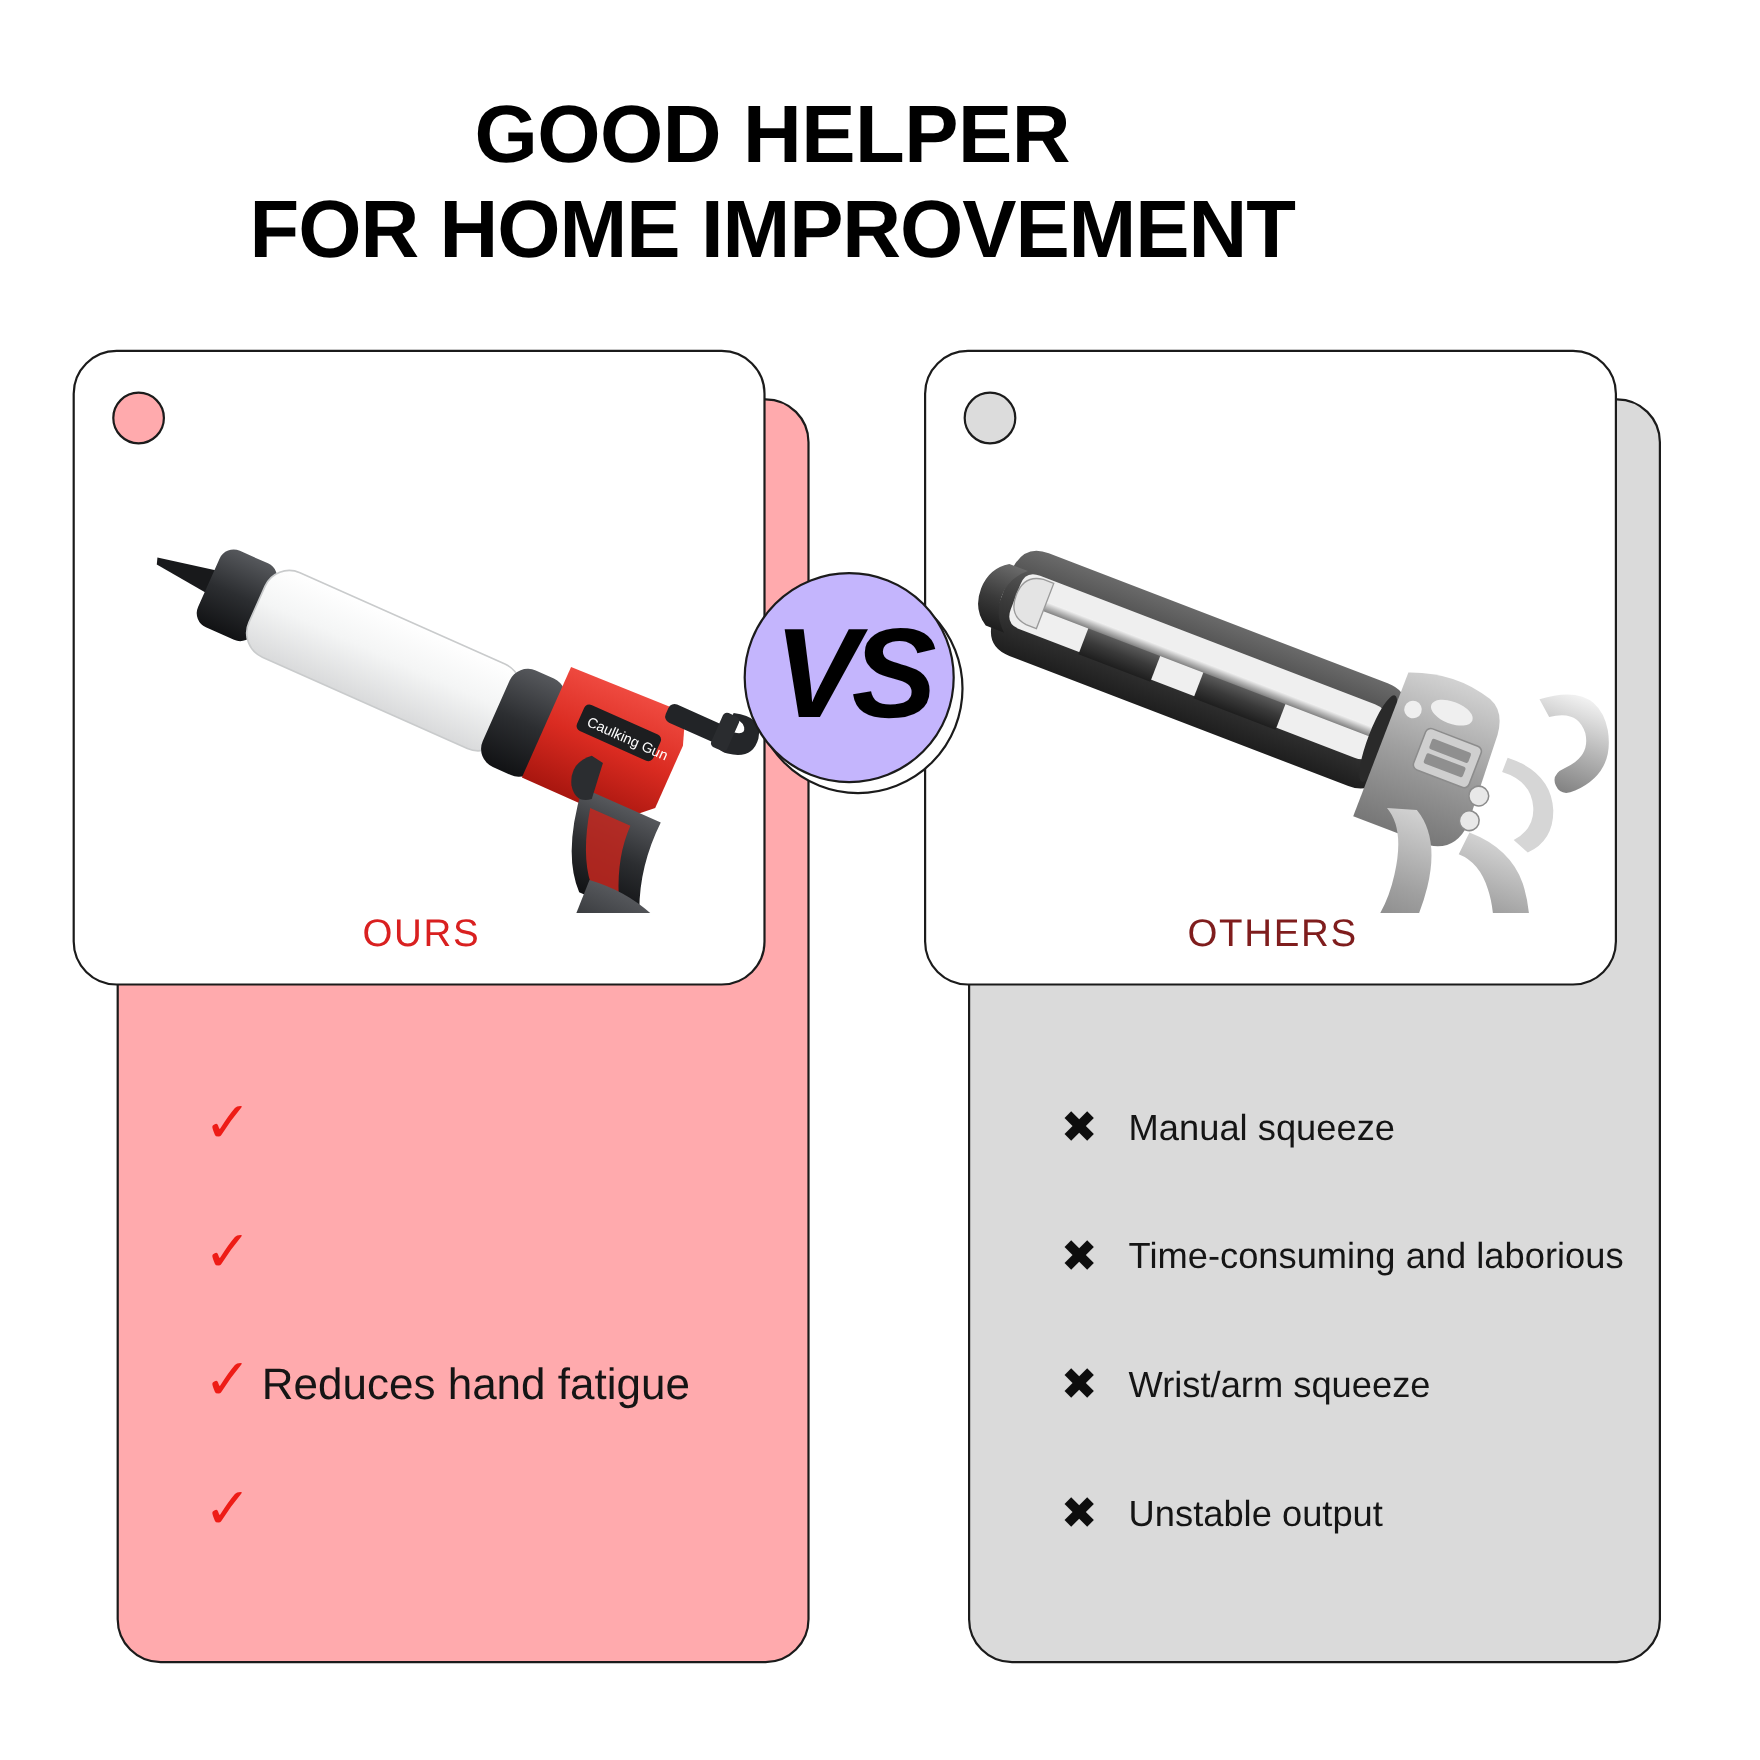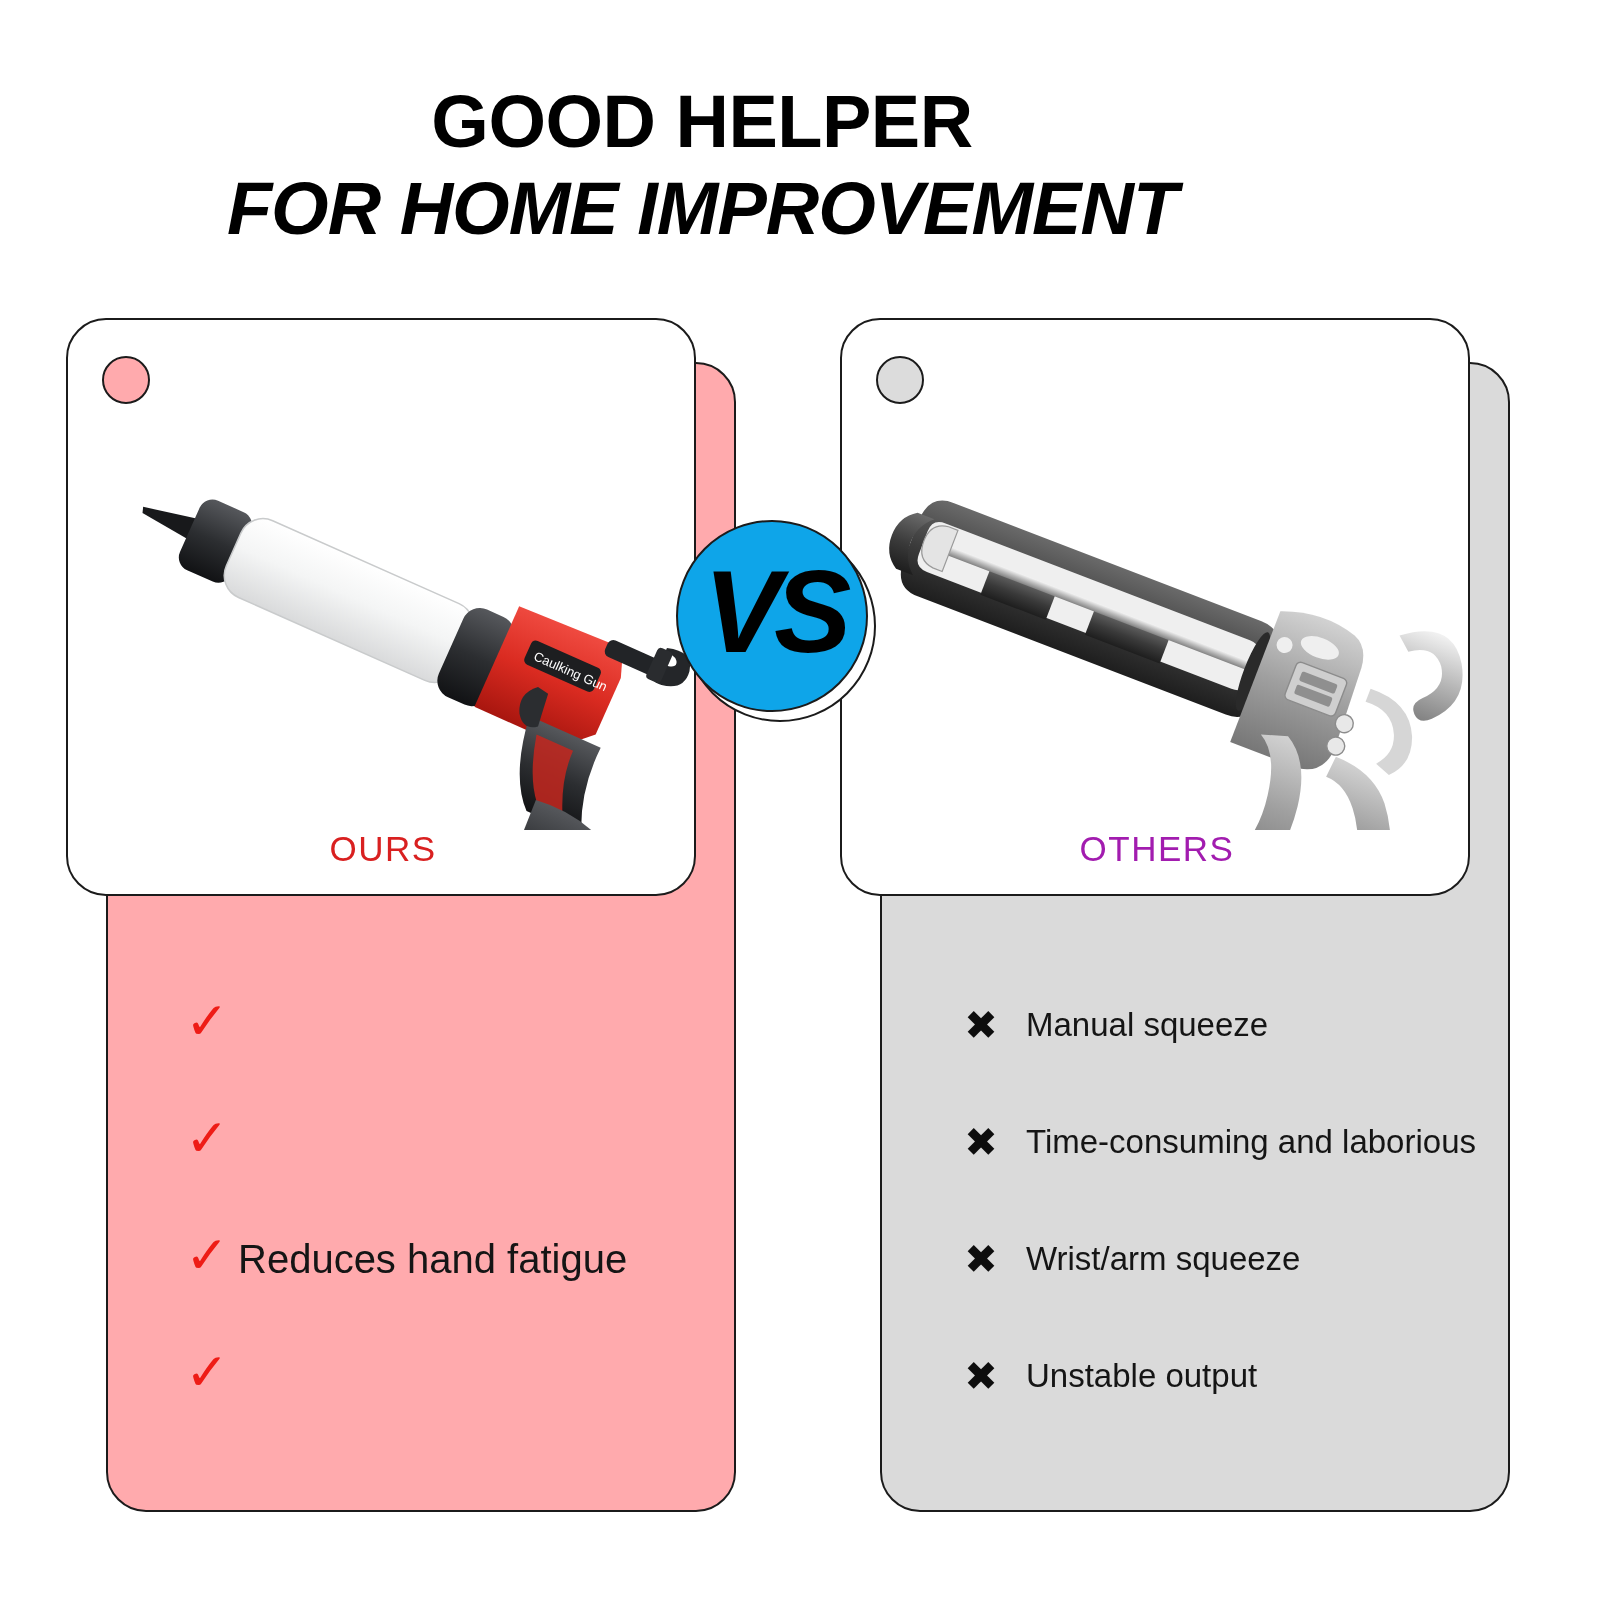--- a/index.html
+++ b/index.html
@@ -14,21 +14,21 @@
   
   .title{
     position:absolute;left:0;top:78px;width:1404px;
     text-align:center;
     font-size:74px;
     font-weight:bold;
     letter-spacing:-0.5px;
     line-height:1.18;
     color:#000000;
   }
-  .title .l2{display:block;letter-spacing:-1px;font-style:italic;}
+  .title .l2{display:block;letter-spacing:-1px;}
 
   
   .col{position:absolute;top:318px;}
   .col-left{left:66px;width:668px;}
   .col-right{left:840px;width:668px;}
 
   
   .backpanel{
     position:absolute;
     top:44px;
@@ -67,21 +67,21 @@
   .dot.gray{background:#dcdcdc;}
 
   .cardlabel{
     position:absolute;
     left:0;bottom:25px;width:630px;
     text-align:center;
     font-size:35px;
     letter-spacing:1.5px;
   }
   .cardlabel.ours{color:#d92020;}
-  .cardlabel.others{color:#a21caf;}
+  .cardlabel.others{color:#7f1d1d;}
 
   
   .art{
     position:absolute;
     left:0;top:40px;width:630px;height:470px;
   }
   .art svg{display:block;width:100%;height:100%;}
 
   
   .features{
@@ -134,21 +134,21 @@
   }
   .vs .shadowcircle{
     position:absolute;left:8px;top:10px;
     width:192px;height:192px;border-radius:50%;
     background:#ffffff;border:2.5px solid #1b1b1b;
     box-sizing:border-box;
   }
   .vs .circle{
     position:absolute;left:0;top:0;
     width:192px;height:192px;border-radius:50%;
-    background:#0ea5e9;border:2.5px solid #1b1b1b;
+    background:#c4b5fd;border:2.5px solid #1b1b1b;
     box-sizing:border-box;
     display:flex;align-items:center;justify-content:center;text-align:right;
   }
   .vs .vstext{
     font-size:116px;
     font-weight:bold;
     font-style:italic;
     color:#000000;
     letter-spacing:-7px;
     transform:translate(2px,-4px);

